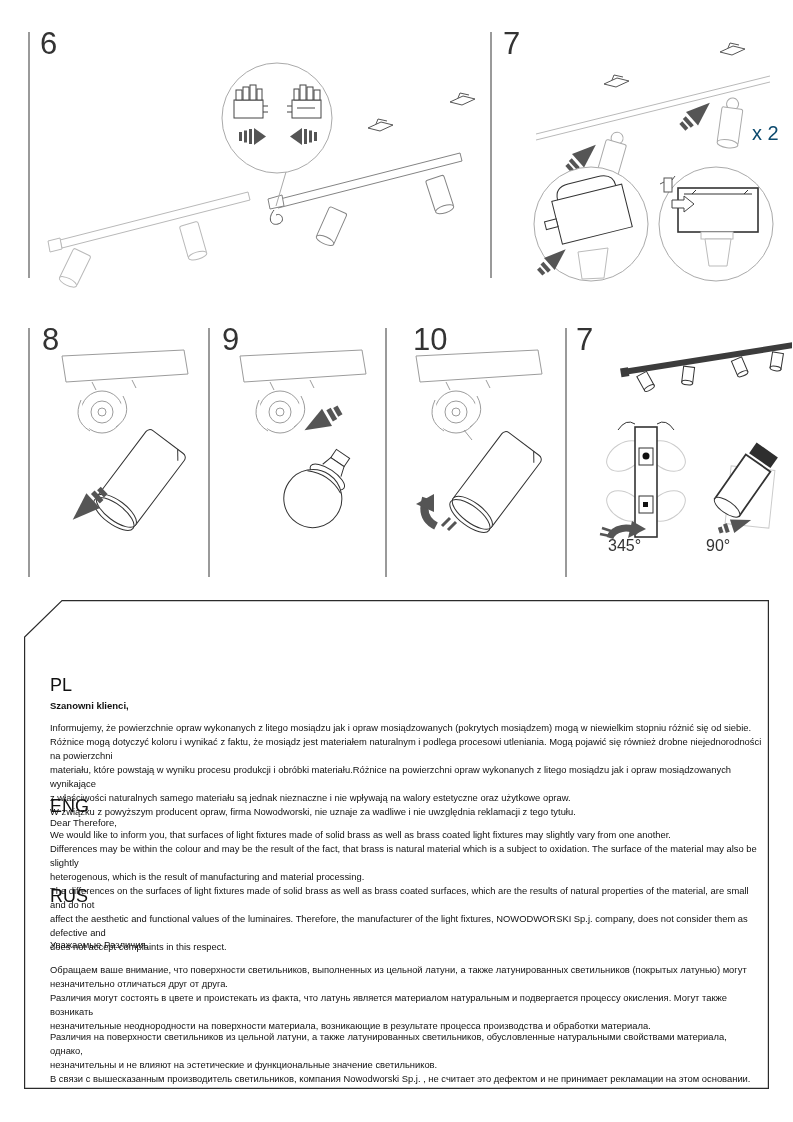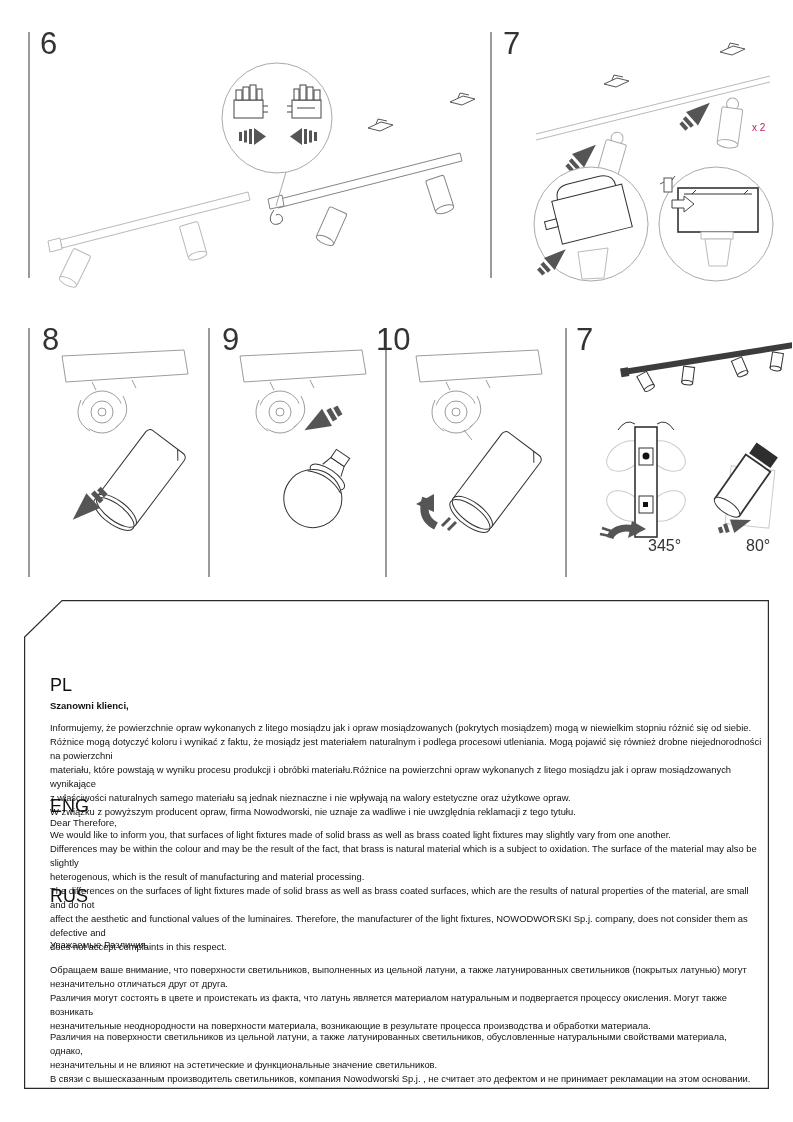--- a/index.html
+++ b/index.html
@@ -6,22 +6,22 @@
   .page{
     position:relative;width:793px;height:1122px;background:#ffffff;
     font-family:"Liberation Sans",sans-serif;color:#1a1a1a;overflow:hidden;
   }
   .rule{position:absolute;width:2px;background:#9a9a9a;}
   .step-num{
     position:absolute;font-size:31px;line-height:1;color:#333;
     font-family:"Liberation Sans",sans-serif;font-weight:400;
   }
   .illus{position:absolute;}
-  .qty-label{position:absolute;font-size:10px;color:#be185d;}
-  .deg-label{position:absolute;font-size:16px;color:#333;margin-left:40px;}
+  .qty-label{position:absolute;font-size:20px;color:#0c4a6e;}
+  .deg-label{position:absolute;font-size:16px;color:#333;}
   .notice-border{position:absolute;left:24px;top:600px;width:745px;height:489px;}
   .lang-heading{position:absolute;font-size:18px;font-weight:normal;color:#111;line-height:1;}
   .salutation{position:absolute;font-size:9.5px;color:#111;line-height:1.2;text-align:right;}
   .salutation.bold{font-weight:bold;}
   .body-text{
     position:absolute;left:50px;width:712px;font-size:9.4px;line-height:14px;
     color:#111;white-space:pre-line;
   }
   svg{display:block;}
 </style>
@@ -214,21 +214,21 @@
     <g transform="translate(110,152) rotate(34)">
       <rect x="-8" y="-34" width="16" height="10" stroke="#333" fill="#ffffff"></rect>
       <path d="M-11,-14 l3,-10 h16 l3,10" stroke="#333" fill="#ffffff"></path>
       <ellipse cx="0" cy="-6" rx="20" ry="8" stroke="#333" fill="#ffffff"></ellipse>
       <circle cx="0" cy="20" r="29" stroke="#333" fill="#ffffff"></circle>
       <path d="M-20,0 q20,-10 40,0" stroke="#333" fill="none"></path>
     </g>
   </svg>
 
   <div class="rule" style="left:385px;top:328px;height:249px"></div>
-  <div class="step-num" style="left:376px;top:324px">10</div>
+  <div class="step-num" style="left:413px;top:324px">10</div>
 
   <svg class="illus" style="left:390px;top:330px" width="172" height="248" viewBox="0 0 172 248">
     <g stroke="#9c9c9c" fill="#ffffff">
       <polygon points="26,26 148,20 152,44 30,52"></polygon>
       <path d="M56,52 l4,8 M96,50 l4,8"></path>
       <circle cx="66" cy="82" r="21"></circle>
         <circle cx="66" cy="82" r="11"></circle>
         <circle cx="66" cy="82" r="4"></circle>
       <path d="M45,70 q-9,20 9,31 M87,66 q10,19 -7,31"></path>
       <path d="M74,100 l8,10" stroke="#9c9c9c"></path>
@@ -305,21 +305,21 @@
       <path d="M32,198 l9,3 M30,204 l10,2" stroke="#555555" stroke-width="2.6" fill="none"></path>
     </g>
 
     <g transform="translate(146,192) rotate(-18)">
       <polygon points="14,2 34,9 14,16" fill="#555555"></polygon>
       <rect x="6" y="4.5" width="4" height="9" fill="#555555"></rect>
         <rect x="0" y="6" width="4" height="6" fill="#555555"></rect>
     </g>
   </svg>
   <span class="deg-label" style="left:608px;top:537px">345°</span>
-  <span class="deg-label" style="left:706px;top:537px">80°</span>
+  <span class="deg-label" style="left:706px;top:537px">90°</span>
 
   <svg class="notice-border" viewBox="0 0 745 489">
     <polygon points="38,0.6 744.4,0.6 744.4,488.4 0.6,488.4 0.6,37 38,0.6" fill="#ffffff" stroke="#2b2b2b" stroke-width="1.2"></polygon>
   </svg>
 
   <div class="lang-heading" style="left:50px;top:676px">PL</div>
   <div class="salutation bold" style="left:50px;top:700px">Szanowni klienci,</div>
   <div class="body-text" style="top:721px">Informujemy, że powierzchnie opraw wykonanych z litego mosiądzu jak i opraw mosiądzowanych (pokrytych mosiądzem) mogą w niewielkim stopniu różnić się od siebie.
 Różnice mogą dotyczyć koloru i wynikać z faktu, że mosiądz jest materiałem naturalnym i podlega procesowi utleniania. Mogą pojawić się również drobne niejednorodności na powierzchni
 materiału, które powstają w wyniku procesu produkcji i obróbki materiału.Różnice na powierzchni opraw wykonanych z litego mosiądzu jak i opraw mosiądzowanych wynikające

